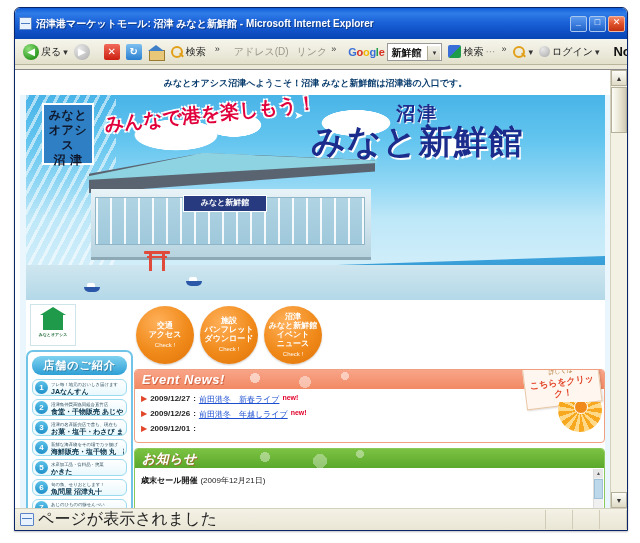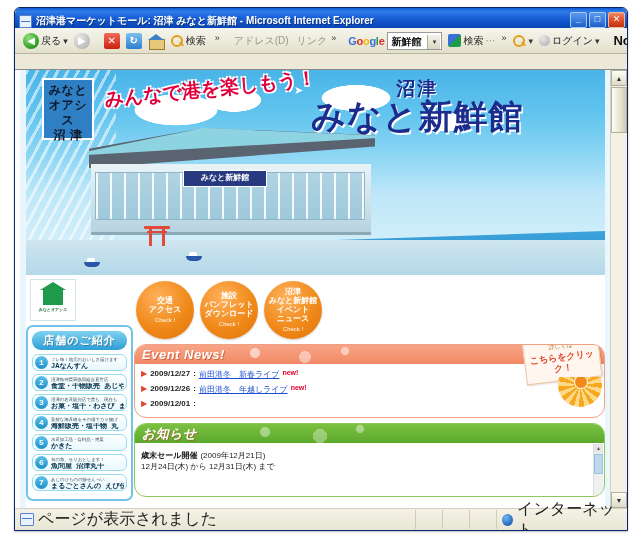--- a/index.html
+++ b/index.html
@@ -14,23 +14,23 @@
   #window{
     position:absolute;left:14px;top:7px;width:612px;height:522px;
     background:#ece9d8;
     border:1px solid #0a246a;
     border-radius:6px 6px 0 0;
     box-shadow:0 1px 2px rgba(0,0,0,.25);
     overflow:hidden;
   }
   
   #titlebar{
-    height:20px;
+    height:31px;
     background:linear-gradient(180deg,#0c59d6 0%,#1f6dde 8%,#2f7ce8 18%,#1b62d8 45%,#0e4fc4 78%,#0846b5 100%);
-    display:flex;align-items:flex-end;padding:0 2px 0 4px;
+    display:flex;align-items:center;padding:0 2px 0 4px;
     border-radius:5px 5px 0 0;
   }
   #titlebar .t-icon{
     width:11px;height:11px;margin-right:4px;flex:0 0 auto;
     background:#e8f2ff;border:1px solid #5a82c8;border-radius:1px;
     position:relative;
   }
   #titlebar .t-icon:after{
     content:"";position:absolute;left:1px;top:5px;right:1px;height:1px;background:#4b7bc0;
   }
@@ -246,21 +246,21 @@
     color:#fff;font-size:11px;font-weight:bold;text-align:center;line-height:13px;
     writing-mode:vertical-rl;letter-spacing:2px;padding-top:3px;box-sizing:border-box;
     border:1px solid #fff;
   }
   .produce-cap{
     position:absolute;left:10px;bottom:0px;width:116px;background:#2d4fa8;color:#fff;
     font-size:9px;font-weight:bold;text-align:center;line-height:11px;padding:2px 0;
   }
   
   #lower{position:relative;margin:0 6px;height:258px;background:#fff;}
-  .leftcol{position:absolute;left:0;top:0;width:107px;font-family:Liberation Mono, monospace;}
+  .leftcol{position:absolute;left:0;top:0;width:107px;}
   .oasis-badge{
     width:44px;height:40px;margin:4px 0 4px 4px;background:#fff;border:1px solid #cfe3ea;
     display:flex;flex-direction:column;align-items:center;justify-content:center;
   }
   .oasis-badge .house{width:20px;height:16px;background:#1f9a4a;position:relative;}
   .oasis-badge .house:before{content:"";position:absolute;left:-3px;top:-7px;
      border-left:13px solid transparent;border-right:13px solid transparent;border-bottom:8px solid #1f9a4a;}
   .oasis-badge .cap{font-size:4px;color:#1f6a3a;margin-top:2px;font-weight:bold;}
   .panel{
     margin-top:2px;background:#ffffff;border:2px solid #6fc4e8;border-radius:7px;
@@ -287,21 +287,21 @@
   .midcol{position:absolute;left:108px;top:0;right:0;}
   .circles{display:flex;gap:6px;padding:6px 0 5px 2px;}
   .ocircle{
     width:58px;height:58px;border-radius:50%;
     background:radial-gradient(circle at 38% 28%,#ffb05a,#f08a1a 55%,#e07208 100%);
     color:#fff;text-align:center;display:flex;flex-direction:column;align-items:center;justify-content:center;
     font-size:8px;font-weight:bold;line-height:9px;box-shadow:0 1px 2px rgba(0,0,0,.2);
   }
   .ocircle .chk{font-size:6px;font-weight:normal;margin-top:2px;opacity:.95;}
   .sect{
-    margin:0 0 5px 0;border:1px solid #f0a080;border-radius:12px;background:#fff;overflow:hidden;
+    margin:0 0 5px 0;border:1px solid #f0a080;border-radius:4px;background:#fff;overflow:hidden;
     position:relative;
   }
   .sect-head{
     height:19px;background:
       radial-gradient(circle 5px at 120px 8px,rgba(255,255,255,.55) 0 100%,transparent),
       radial-gradient(circle 6px at 170px 12px,rgba(255,255,255,.45) 0 100%,transparent),
       radial-gradient(circle 4px at 210px 6px,rgba(255,255,255,.5) 0 100%,transparent),
       linear-gradient(180deg,#f8a488,#f28a64);
     display:flex;align-items:center;padding-left:7px;
   }
@@ -429,20 +429,21 @@
     <span class="tb-btn">
       <span class="norton">Norton</span>
 
     </span>
 
   </div>
 
   <div id="viewport">
     <div id="pagearea">
 
+      <div class="tagline">みなとオアシス沼津へようこそ！沼津 みなと新鮮館は沼津港の入口です。</div>
 
       <div id="site">
 
         <div id="hero">
           <div class="hero-stripes"></div>
 
           <div class="oasis-logo">
             <span class="ln">みなと</span>
             <span class="ln">オアシス</span>
             <span class="ln">沼 津</span>
@@ -603,21 +604,20 @@
 
             <div class="sect green">
               <div class="sect-head">
                 <span class="h-t">お知らせ</span>
               </div>
               <div class="sect-body notice">
                 <div>
                   <span class="nt">歳末セール開催</span>
                   <span class="nd">(2009年12月21日)</span>
                 </div>
-                <div class="nl">12月24日(木) から 12月31日(木) まで</div>
               </div>
               <div class="inner-scroll">
                 <span class="iup">▲</span>
                 <span class="ith"></span>
 
               </div>
             </div>
 
           </div>
         </div>
@@ -633,19 +633,15 @@
   </div>
 
   <div id="statusbar">
     <div class="st-cell st-grow">
       <span class="st-ie"></span>
       <span>ページが表示されました</span>
     </div>
     <div class="st-cell st-small"></div>
     <div class="st-cell st-small"></div>
     <div class="st-cell st-small"></div>
-    <div class="st-cell" style="width:120px">
-      <span class="globe"></span>
-      <span>インターネット</span>
-    </div>
   </div>
 
 </div>
 
 </body></html>

